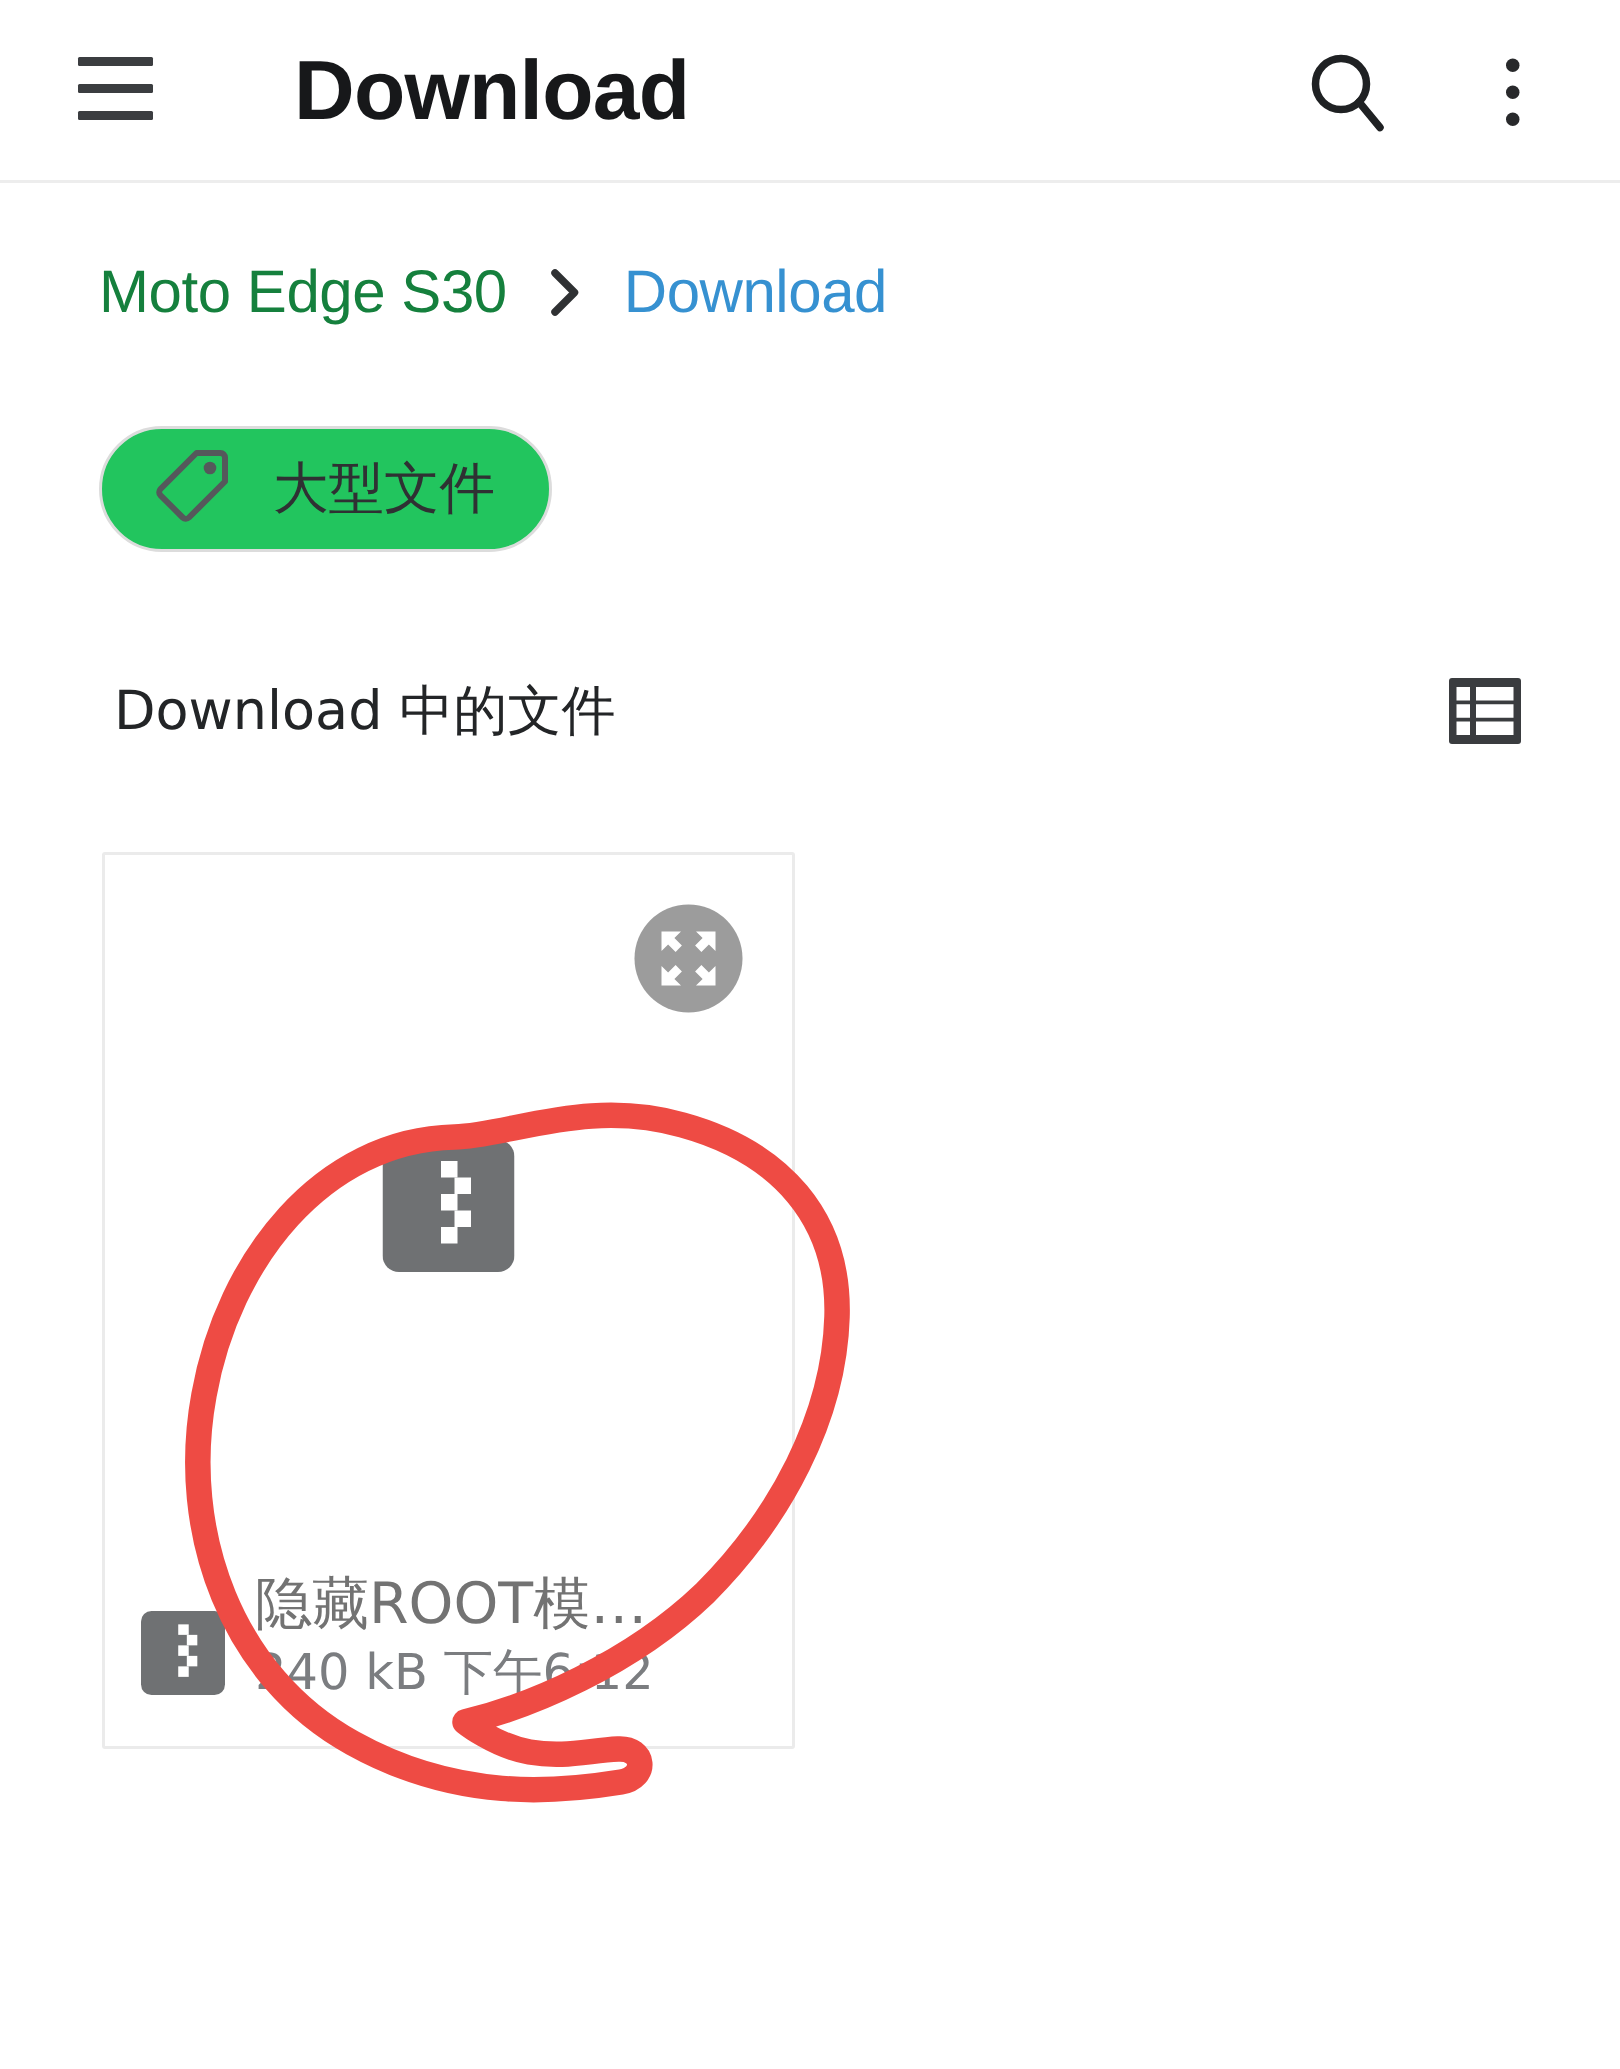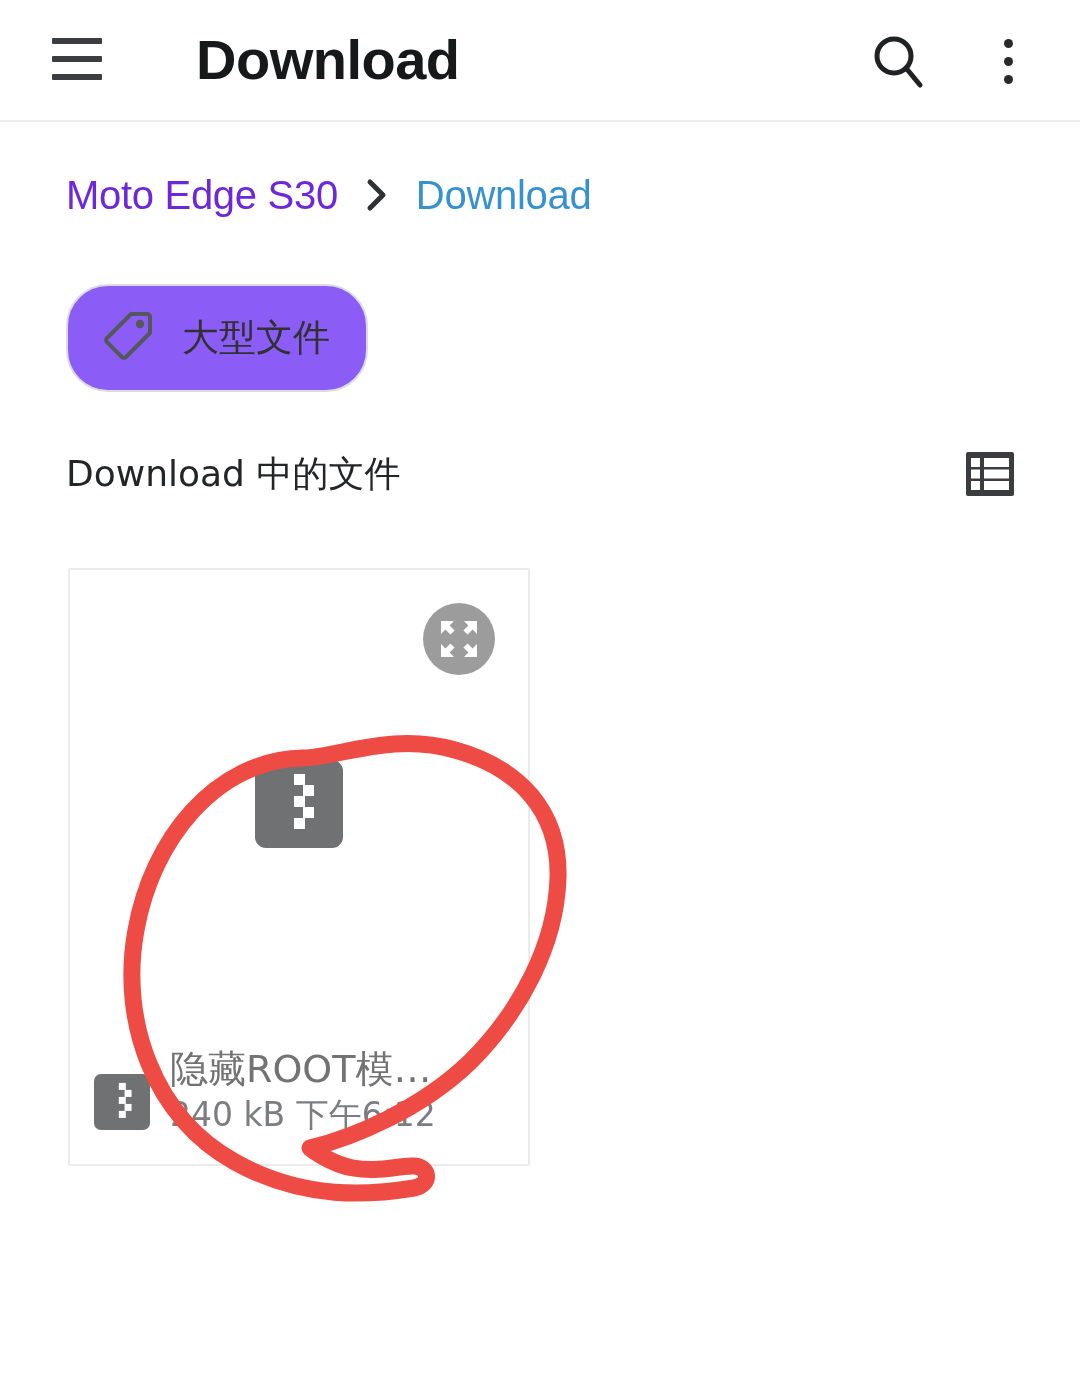--- a/index.html
+++ b/index.html
@@ -94,21 +94,21 @@
     position: absolute;
     left: 66px;
     top: 162px;
     display: flex;
     align-items: center;
     gap: 26px;
     height: 66px;
   }
   .crumb {
     font-size: 40px;
-    color: #6d28d9;
+    color: #15803d;
     white-space: nowrap;
     letter-spacing: -0.3px;
   }
   .crumb.link { color: #3691d1; }
   .crumb-sep {
     display: flex;
     align-items: center;
     justify-content: center;
     width: 26px;
     height: 40px;
@@ -119,25 +119,25 @@
     position: absolute;
     left: 66px;
     top: 284px;
     display: flex;
     gap: 32px;
   }
   .chip {
     display: flex;
     align-items: center;
     gap: 26px;
-    height: 108px;
+    height: 84px;
     padding: 0 36px 0 32px;
     border: 2px solid #dcdcdc;
     border-radius: 42px;
-    background: #8b5cf6;
+    background: #22c55e;
     cursor: pointer;
   }
   .chip-label {
     font-size: 37px;
     color: #2f3133;
     white-space: nowrap;
     font-family: "DejaVu Sans", "Liberation Sans", sans-serif;
   }
 
   
@@ -149,20 +149,21 @@
     display: flex;
     align-items: center;
     justify-content: space-between;
     height: 60px;
   }
   .section-title {
     font-size: 36px;
     color: #232527;
     white-space: nowrap;
     font-family: "DejaVu Sans", "Liberation Sans", sans-serif;
+    margin-left: 10px;
   }
   .view-toggle {
     width: 60px;
     height: 56px;
     display: flex;
     align-items: center;
     justify-content: center;
     cursor: pointer;
   }
 

